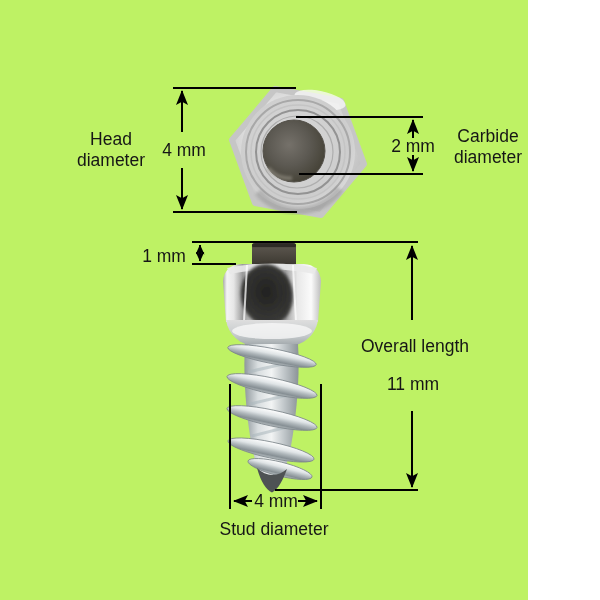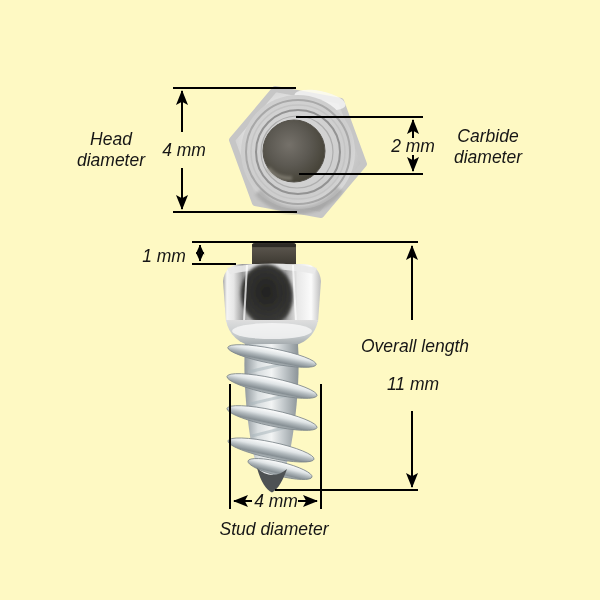--- a/index.html
+++ b/index.html
@@ -1,21 +1,21 @@
 <!DOCTYPE html>
 <html><head>
 <meta charset="utf-8">
 <style>
   html,body{margin:0;padding:0;}
   body{
     width:600px;height:600px;
     background:#ffffff;
     font-family:"Liberation Sans", sans-serif;
   }
-  .canvas{position:relative;width:600px;height:600px;background:#fef9c3;overflow:hidden;font-style:italic;}
+  .canvas{position:relative;width:528px;height:600px;background:#bef264;overflow:hidden;}
   svg text{
     font-family:"Liberation Sans", sans-serif;
     font-size:17.5px;
     font-weight:400;
   }
 </style>
 </head>
 <body>
 
 <div class="canvas">

